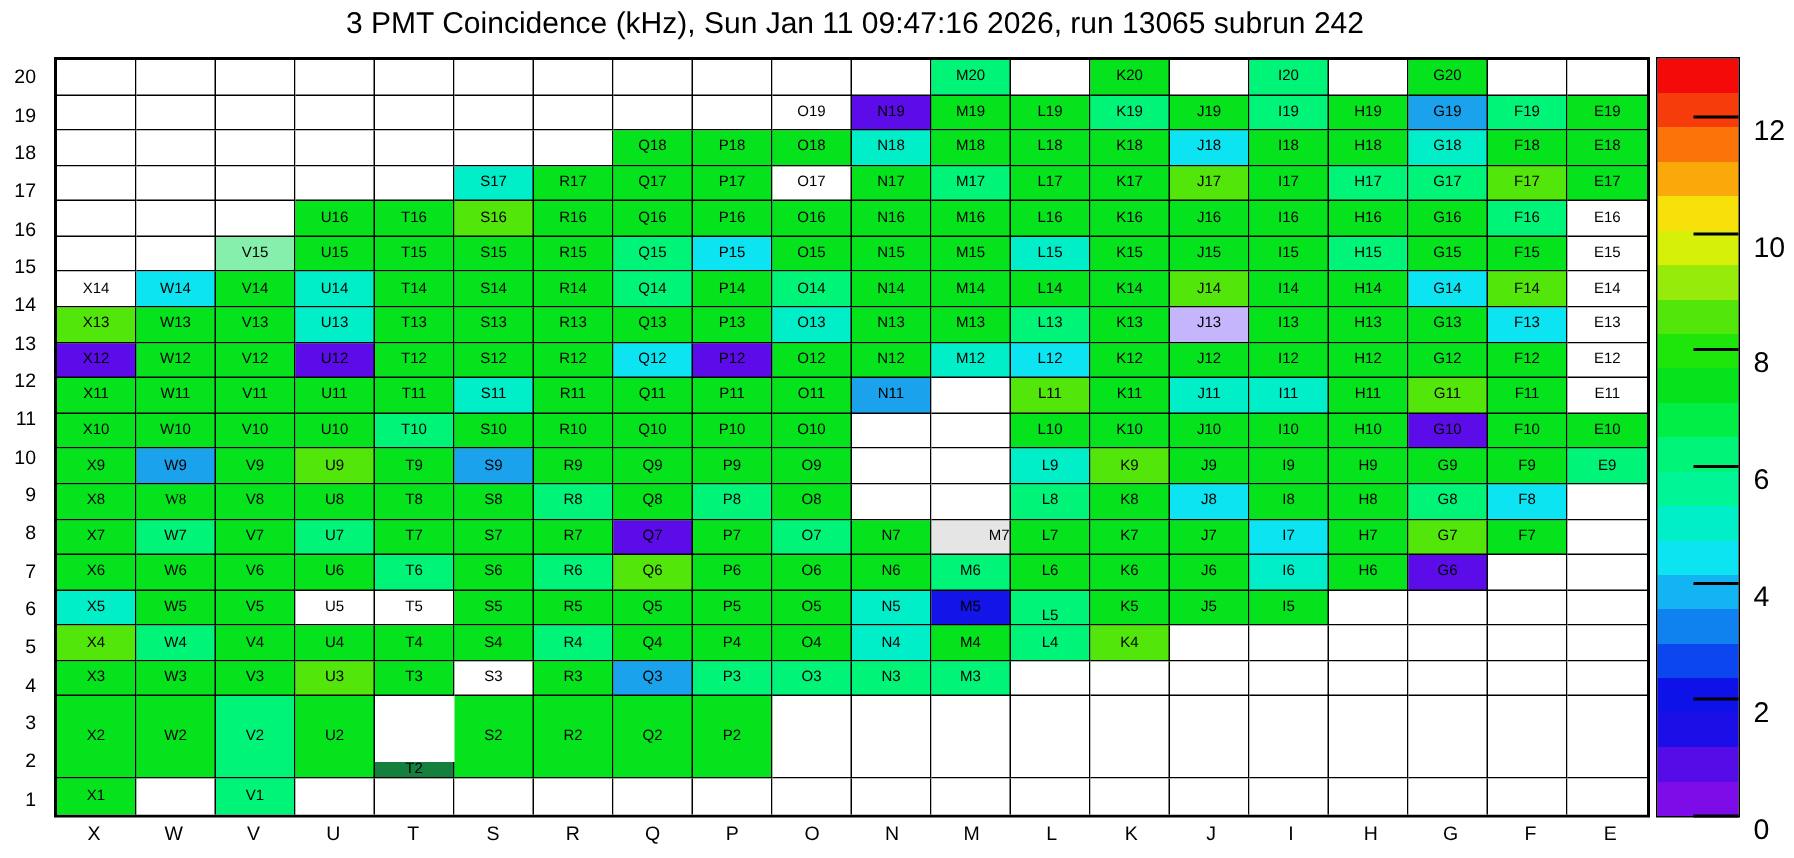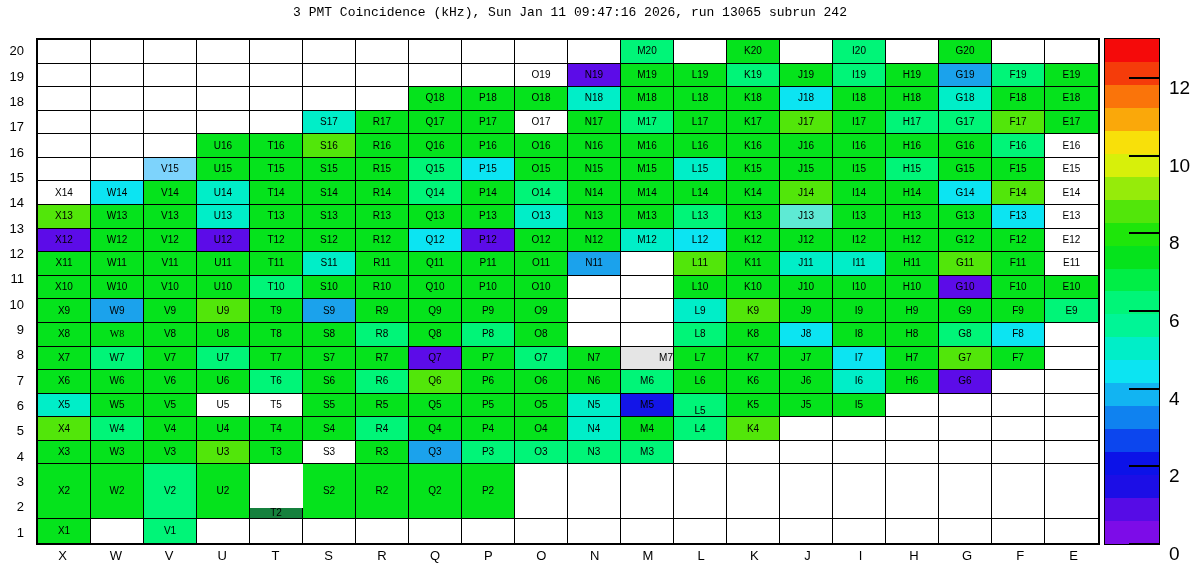--- a/index.html
+++ b/index.html
@@ -1,19 +1,19 @@
 <!DOCTYPE html>
 <html><head>
 <meta charset="utf-8">
 <style>
   html,body{margin:0;padding:0;background:#fff;}
   #stage{position:relative;width:1196px;height:572px;background:#fff;
          font-family:"Liberation Sans",sans-serif;overflow:hidden;}
   #title{position:absolute;top:5px;left:20px;width:1100px;text-align:center;
-         font-size:13px;color:#000;white-space:nowrap;font-family:Liberation Mono, monospace;}
+         font-size:20px;color:#000;white-space:nowrap;}
   #plot{position:absolute;left:36px;top:38px;width:1064px;height:507px;
         border:2px solid #000;box-sizing:border-box;display:grid;
         grid-template-columns:repeat(20,1fr);grid-template-rows:repeat(20,1fr);}
   .cell{border-right:1px solid #000;border-bottom:1px solid #000;
         box-sizing:border-box;display:flex;align-items:center;justify-content:center;}
   .cell:nth-child(20n){border-right:none;}
   .cell.lastrow{border-bottom:none;}
   .cell span{font-size:10px;color:#000;line-height:1;}
   #rowlabels{position:absolute;left:0;top:38px;width:30px;height:507px;
              display:flex;flex-direction:column;}
@@ -270,21 +270,21 @@
         <span>G16</span>
       </div>
       <div class="cell" style="background: rgb(0, 245, 120);">
         <span>F16</span>
       </div>
       <div class="cell" style="background: rgb(255, 255, 255);">
         <span>E16</span>
       </div>
       <div class="cell" style="background: rgb(255, 255, 255);"></div>
       <div class="cell" style="background: rgb(255, 255, 255);"></div>
-      <div class="cell" style="background: #7dd3fc; justify-content: center;">
+      <div class="cell" style="background: #86efac; justify-content: center;">
         <span>V15</span>
       </div>
       <div class="cell" style="background: rgb(5, 227, 28);">
         <span>U15</span>
       </div>
       <div class="cell" style="background: rgb(5, 227, 28);">
         <span>T15</span>
       </div>
       <div class="cell" style="background: rgb(5, 227, 28);">
         <span>S15</span>
@@ -426,21 +426,21 @@
       </div>
       <div class="cell" style="background: rgb(5, 227, 28);">
         <span>M13</span>
       </div>
       <div class="cell" style="background: rgb(0, 245, 120);">
         <span>L13</span>
       </div>
       <div class="cell" style="background: rgb(5, 227, 28);">
         <span>K13</span>
       </div>
-      <div class="cell" style="background: #5eead4;">
+      <div class="cell" style="background: #c4b5fd;">
         <span>J13</span>
       </div>
       <div class="cell" style="background: rgb(5, 227, 28);">
         <span>I13</span>
       </div>
       <div class="cell" style="background: rgb(5, 227, 28);">
         <span>H13</span>
       </div>
       <div class="cell" style="background: rgb(5, 227, 28);">
         <span>G13</span>

